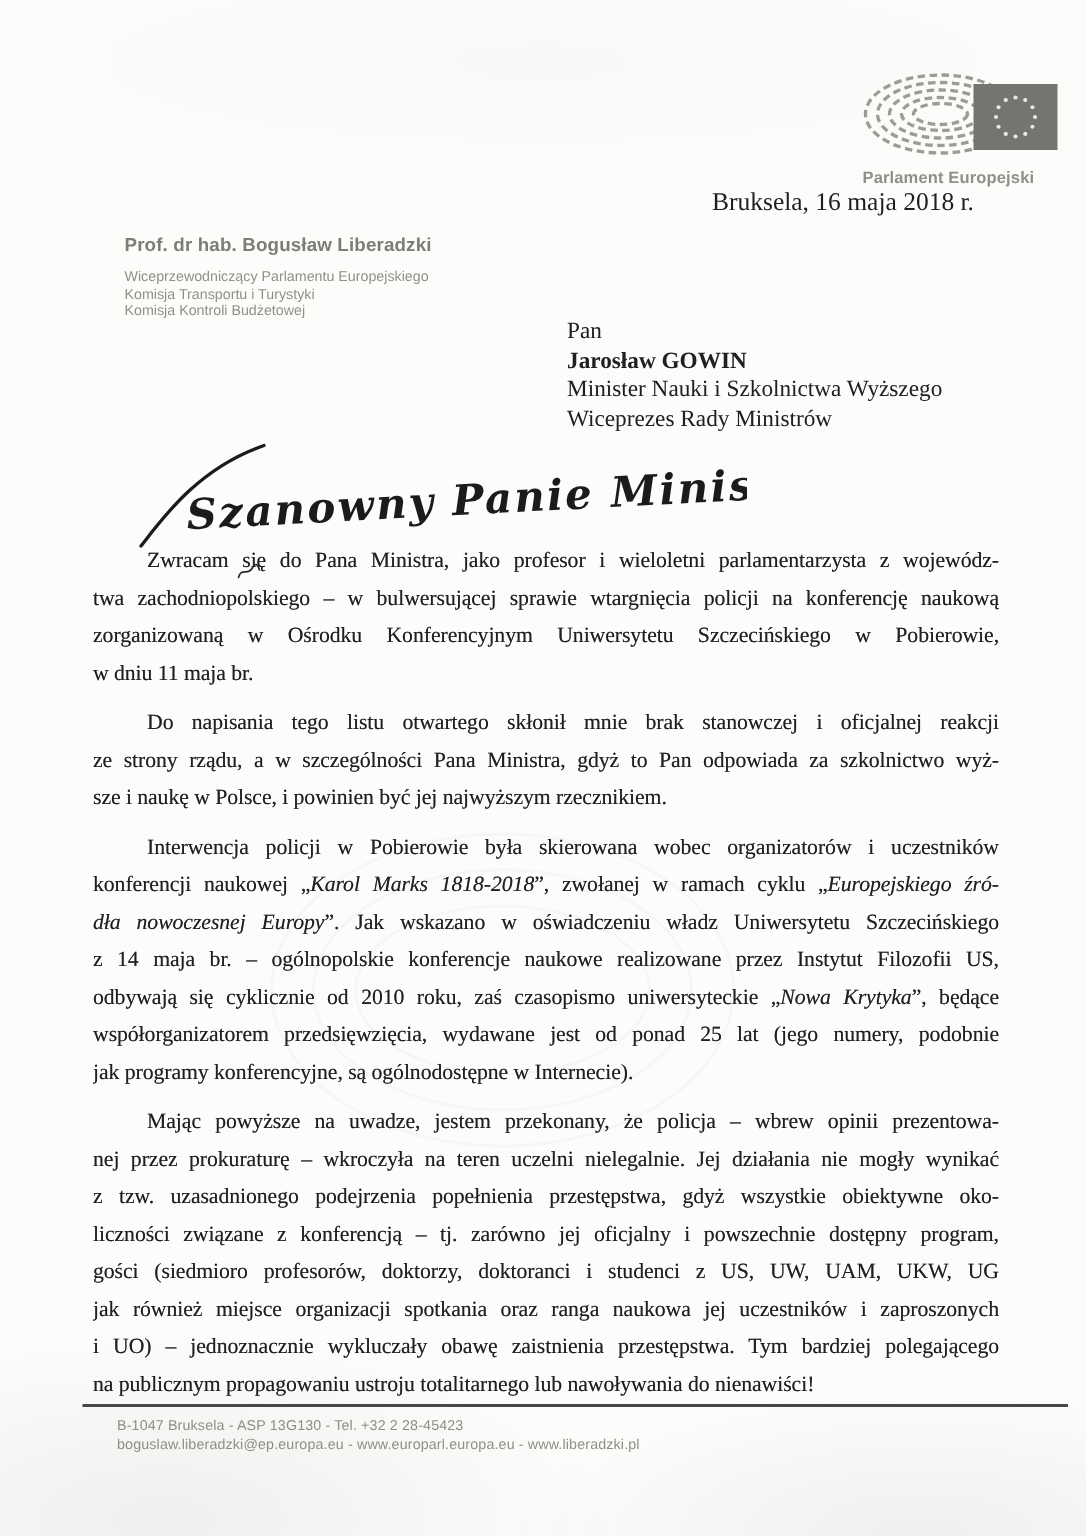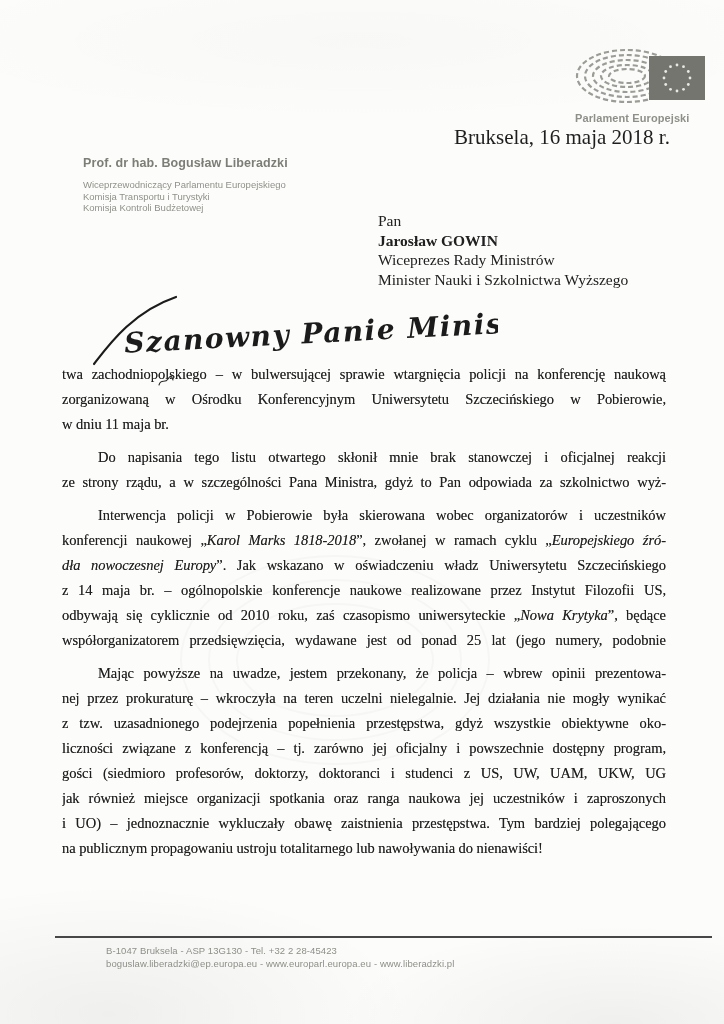--- a/index.html
+++ b/index.html
@@ -14,21 +14,21 @@
   }
   
   .ep-logo{position:absolute;left:575px;top:46px;width:134px;}
   .ep-logo .caption{
     margin-top:2px;text-align:left;
     font-family:"Liberation Sans", sans-serif;font-weight:700;font-size:11px;
     color:#8f8f8a;letter-spacing:0.1px;
   }
   .dateline{
     position:absolute;left:448px;top:125px;width:228px;text-align:center;
-    font-size:21px;color:#1e1e1e;
+    font-size:17px;color:#1e1e1e;
   }
   .sender{position:absolute;left:83px;top:156px;font-family:"Liberation Sans", sans-serif;}
   .sender .name{font-size:12.5px;font-weight:700;color:#7d7d78;letter-spacing:0.1px;}
   .sender .roles{margin-top:9px;font-size:9.5px;line-height:11.5px;color:#90908b;font-weight:500;}
   .recipient{position:absolute;left:378px;top:211px;font-size:15.5px;line-height:19.5px;}
   .recipient .bold{font-weight:700;}
   
   .salutation{position:absolute;left:88px;top:292px;}
   
   .bodytext{position:absolute;left:62px;top:362px;width:604px;z-index:2;}
@@ -46,21 +46,21 @@
   .watermark{position:absolute;left:180px;top:555px;width:310px;height:210px;z-index:1;}
   .watermark div{position:absolute;border-radius:50%;border:2px solid rgba(60,60,55,0.03);}
   .wm1{left:0;top:0;right:0;bottom:0;}
   .wm2{left:28px;top:24px;right:28px;bottom:24px;}
   .wm3{left:56px;top:48px;right:56px;bottom:48px;}
   
   .footer-rule{position:absolute;left:55px;top:936px;width:657px;height:2px;background:#474747;}
   .footer{
     position:absolute;left:78px;top:944px;
     font-family:"Liberation Sans", sans-serif;font-size:9.5px;line-height:13px;
-    color:#8e8e89;font-weight:500;letter-spacing:0.1px;margin-left:28px;
+    color:#8e8e89;font-weight:500;letter-spacing:0.1px;
   }
 </style>
 </head>
 <body>
 
 <div class="page">
 
   <div class="ep-logo">
     <svg width="134" height="60" viewBox="0 0 134 60">
       <g fill="none" stroke="#9b9b97" stroke-width="2.2" stroke-dasharray="5 3">
@@ -98,59 +98,62 @@
     <div class="roles">
       <div>Wiceprzewodniczący Parlamentu Europejskiego</div>
       <div>Komisja Transportu i Turystyki</div>
       <div>Komisja Kontroli Budżetowej</div>
     </div>
   </div>
 
   <div class="recipient">
     <div>Pan</div>
     <div class="bold">Jarosław GOWIN</div>
+    <div>Minister Nauki i Szkolnictwa Wyższego</div>
     <div>Wiceprezes Rady Ministrów</div>
-    <div>Minister Nauki i Szkolnictwa Wyższego</div>
   </div>
 
   <svg class="salutation" width="410" height="78" viewBox="0 0 410 78">
     <path d="M6,72 C20,54 44,20 88,5" fill="none" stroke="#1b1b1b" stroke-width="2.2" stroke-linecap="round"></path>
     <text x="36" y="52" transform="rotate(-3 205 40)" font-family="DejaVu Serif, serif" font-style="italic" font-weight="600" font-size="28" letter-spacing="1.5" fill="#1b1b1b">Szanowny Panie Ministrze:</text>
   </svg>
 
   <svg class="correction" width="18" height="14" viewBox="0 0 18 14">
     <path d="M2,11 C4,4 8,10 11,5 S15,3 16,6" fill="none" stroke="#2a2a2a" stroke-width="1.1" stroke-linecap="round"></path>
   </svg>
 
   <div class="watermark">
     <div class="wm1"></div>
       <div class="wm2"></div>
       <div class="wm3"></div>
   </div>
 
   <div class="bodytext">
 
     <div class="para">
+      <div class="ln first">Zwracam się do Pana Ministra, jako profesor i wieloletni parlamentarzysta z wojewódz-</div>
       <div class="ln">twa zachodniopolskiego – w bulwersującej sprawie wtargnięcia policji na konferencję naukową</div>
       <div class="ln">zorganizowaną w Ośrodku Konferencyjnym Uniwersytetu Szczecińskiego w Pobierowie,</div>
       <div class="ln last">w dniu 11 maja br.</div>
     </div>
 
     <div class="para">
       <div class="ln first">Do napisania tego listu otwartego skłonił mnie brak stanowczej i oficjalnej reakcji</div>
       <div class="ln">ze strony rządu, a w szczególności Pana Ministra, gdyż to Pan odpowiada za szkolnictwo wyż-</div>
+      <div class="ln last">sze i naukę w Polsce, i powinien być jej najwyższym rzecznikiem.</div>
     </div>
 
     <div class="para">
       <div class="ln first">Interwencja policji w Pobierowie była skierowana wobec organizatorów i uczestników</div>
       <div class="ln"><span>konferencji naukowej „</span><span class="it">Karol Marks 1818-2018</span><span>”, zwołanej w ramach cyklu „</span><span class="it">Europejskiego źró-</span></div>
       <div class="ln"><span class="it">dła nowoczesnej Europy</span><span>”. Jak wskazano w oświadczeniu władz Uniwersytetu Szczecińskiego</span></div>
       <div class="ln">z 14 maja br. – ogólnopolskie konferencje naukowe realizowane przez Instytut Filozofii US,</div>
       <div class="ln"><span>odbywają się cyklicznie od 2010 roku, zaś czasopismo uniwersyteckie „</span><span class="it">Nowa Krytyka</span><span>”, będące</span></div>
       <div class="ln">współorganizatorem przedsięwzięcia, wydawane jest od ponad 25 lat (jego numery, podobnie</div>
+      <div class="ln last">jak programy konferencyjne, są ogólnodostępne w Internecie).</div>
     </div>
 
     <div class="para">
       <div class="ln first">Mając powyższe na uwadze, jestem przekonany, że policja – wbrew opinii prezentowa-</div>
       <div class="ln">nej przez prokuraturę – wkroczyła na teren uczelni nielegalnie. Jej działania nie mogły wynikać</div>
       <div class="ln">z tzw. uzasadnionego podejrzenia popełnienia przestępstwa, gdyż wszystkie obiektywne oko-</div>
       <div class="ln">liczności związane z konferencją – tj. zarówno jej oficjalny i powszechnie dostępny program,</div>
       <div class="ln">gości (siedmioro profesorów, doktorzy, doktoranci i studenci z US, UW, UAM, UKW, UG</div>
       <div class="ln">jak również miejsce organizacji spotkania oraz ranga naukowa jej uczestników i zaproszonych</div>
       <div class="ln">i UO) – jednoznacznie wykluczały obawę zaistnienia przestępstwa. Tym bardziej polegającego</div>

